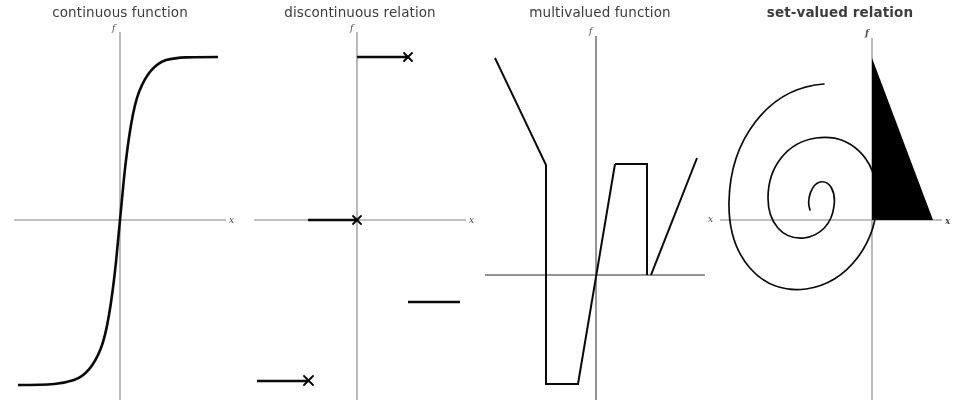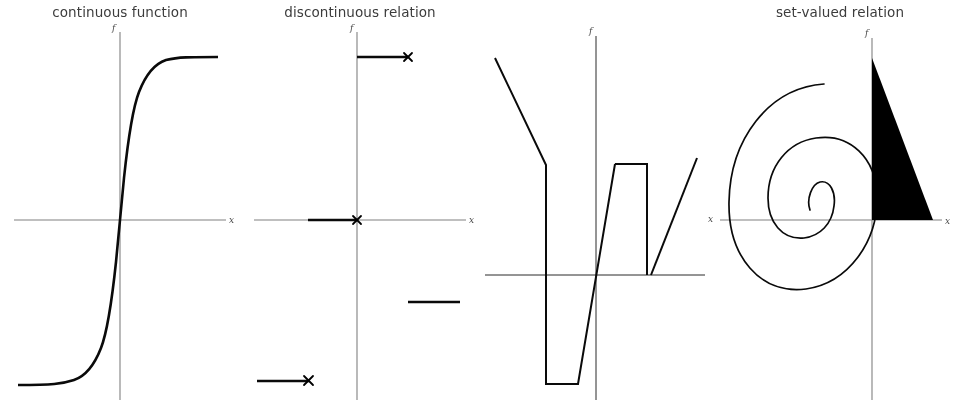--- a/index.html
+++ b/index.html
@@ -22,21 +22,21 @@
   }
   .panel {
     position: absolute;
     top: 0;
     height: 412px;
     width: 240px;
   }
   #panel-1 { left: 0px; }
   #panel-2 { left: 240px; }
   #panel-3 { left: 480px; }
-  #panel-4 { left: 720px; }
+  #panel-4 { left: 720px; font-weight: bold; }
   .panel-title {
     position: absolute;
     top: 4px;
     left: 0;
     width: 240px;
     text-align: center;
     font-size: 13.5px;
     color: #3c3c3c;
     font-family: "DejaVu Sans", "Liberation Sans", sans-serif;
     letter-spacing: 0.1px;
@@ -145,20 +145,21 @@
       </g>
 
       <line class="curve" x1="168" y1="302" x2="220" y2="302"></line>
 
       <text class="axis-label" x="110" y="31">f</text>
       <text class="axis-label" x="229" y="223">x</text>
     </svg>
   </div>
 
   <div class="panel" id="panel-3">
+    <div class="panel-title">multivalued function</div>
     <svg class="panel-canvas" viewBox="0 0 240 412">
       <line class="axis-line-dark" x1="5" y1="275" x2="225" y2="275"></line>
       <line class="axis-line-dark" x1="116" y1="36" x2="116" y2="400"></line>
 
       <polyline class="curve-thin" points="15,58 66,165 66,384 98,384 135,164"></polyline>
       <polyline class="curve-thin" points="135,164 167,164 167,275"></polyline>
       <line class="curve-thin" x1="171" y1="275" x2="217" y2="158"></line>
 
       <text class="axis-label" x="109" y="34">f</text>
       <text class="axis-label" x="228" y="222">x</text>

